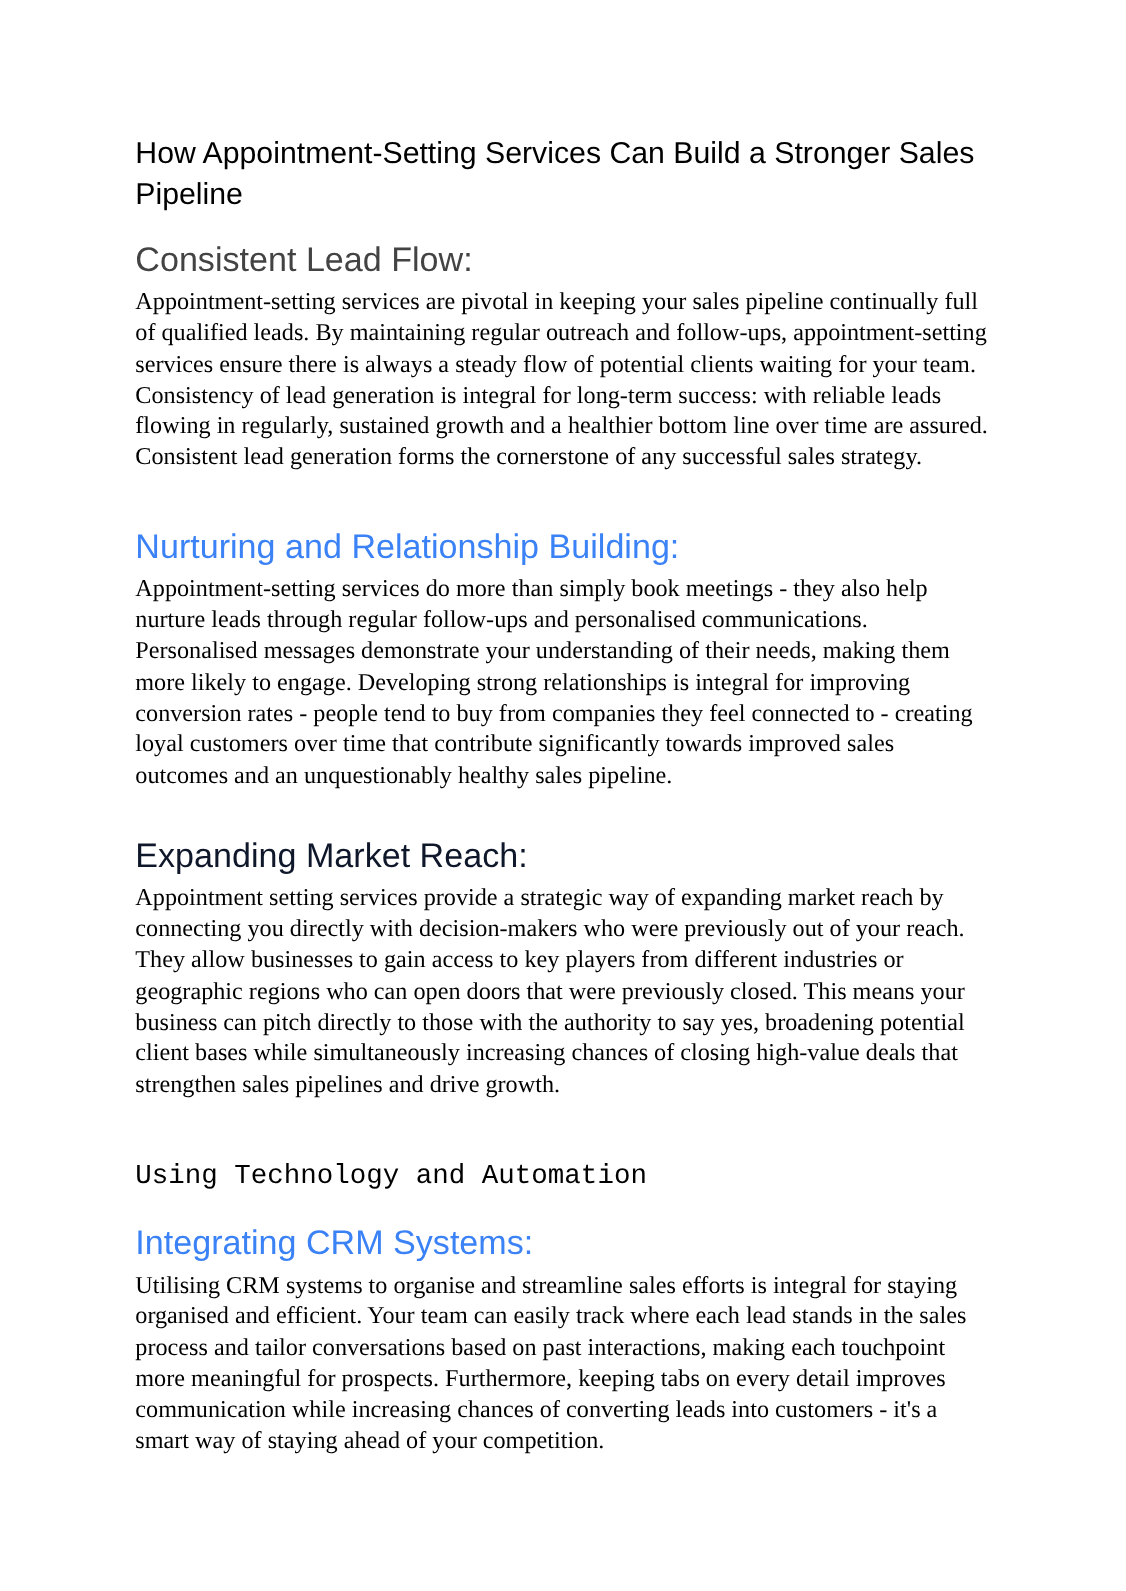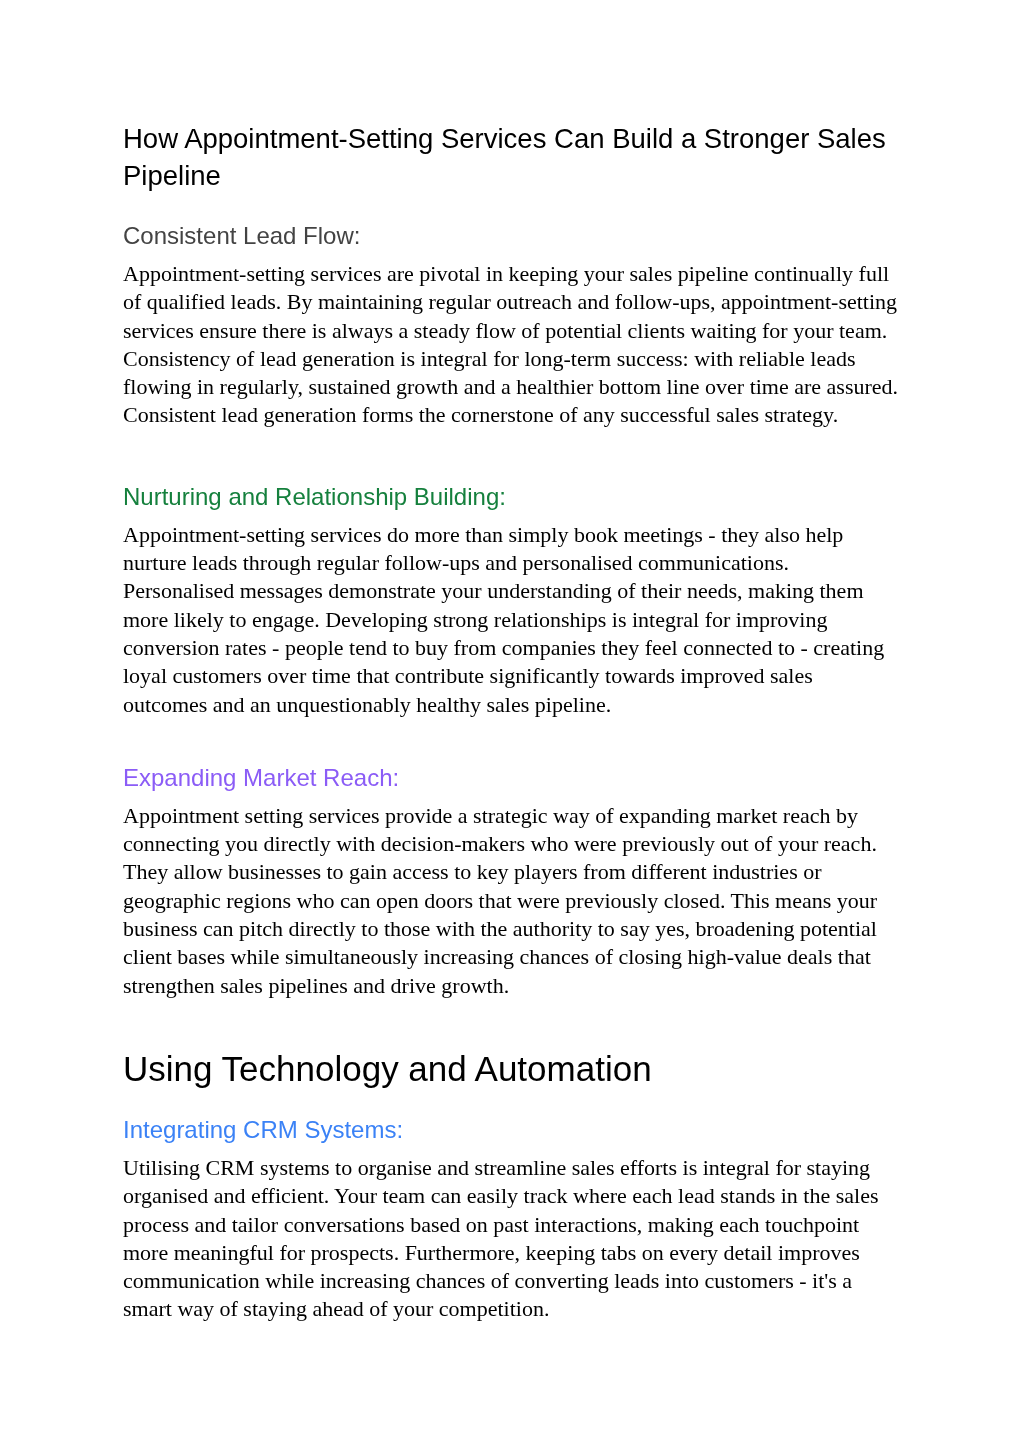--- a/index.html
+++ b/index.html
@@ -21,31 +21,31 @@
   }
   .doc-title {
     font-family: "Liberation Sans", sans-serif;
     font-weight: 400;
     font-size: 27.5px;
     line-height: 37px;
     color: #000000;
     margin: 0;
   }
   .chapter-title {
-    font-family: Liberation Sans, sans-serif;
+    font-family: Liberation Mono, monospace;
     font-weight: 400;
-    font-size: 35px;
+    font-size: 25px;
     line-height: 37px;
     color: #000000;
     margin: 50px 0 0 0;
   }
   .section-heading {
     font-family: "Liberation Sans", sans-serif;
     font-weight: 400;
-    font-size: 24px;
+    font-size: 31px;
     line-height: 28px;
     color: #434343;
     margin: 0;
   }
   .para {
     font-family: "Liberation Serif", serif;
     font-weight: 400;
     font-size: 22px;
     line-height: 28.3px;
     color: #000000;
@@ -59,24 +59,24 @@
 </head>
 <body style="background: rgb(255, 255, 255);">
 
 <div class="page">
 
   <h1 class="doc-title" style="color: rgb(0, 0, 0);">How Appointment-Setting Services Can Build a Stronger Sales Pipeline</h1>
 
   <h2 class="section-heading mt-28" style="color: rgb(67, 67, 67);">Consistent Lead Flow:</h2>
   <p class="para" style="color: rgb(0, 0, 0);">Appointment-setting services are pivotal in keeping your sales pipeline continually full of qualified leads. By maintaining regular outreach and follow-ups, appointment-setting services ensure there is always a steady flow of potential clients waiting for your team. Consistency of lead generation is integral for long-term success: with reliable leads flowing in regularly, sustained growth and a healthier bottom line over time are assured. Consistent lead generation forms the cornerstone of any successful sales strategy.</p>
 
-  <h2 class="section-heading mt-53" style="color: #15803d;">Nurturing and Relationship Building:</h2>
+  <h2 class="section-heading mt-53" style="color: #3b82f6;">Nurturing and Relationship Building:</h2>
   <p class="para" style="color: rgb(0, 0, 0);">Appointment-setting services do more than simply book meetings - they also help nurture leads through regular follow-ups and personalised communications. Personalised messages demonstrate your understanding of their needs, making them more likely to engage. Developing strong relationships is integral for improving conversion rates - people tend to buy from companies they feel connected to - creating loyal customers over time that contribute significantly towards improved sales outcomes and an unquestionably healthy sales pipeline.</p>
 
-  <h2 class="section-heading mt-45" style="color: #8b5cf6;">Expanding Market Reach:</h2>
+  <h2 class="section-heading mt-45" style="color: #0f172a;">Expanding Market Reach:</h2>
   <p class="para" style="color: rgb(0, 0, 0);">Appointment setting services provide a strategic way of expanding market reach by connecting you directly with decision-makers who were previously out of your reach. They allow businesses to gain access to key players from different industries or geographic regions who can open doors that were previously closed. This means your business can pitch directly to those with the authority to say yes, broadening potential client bases while simultaneously increasing chances of closing high-value deals that strengthen sales pipelines and drive growth.</p>
 
   <h1 class="chapter-title" style="color: rgb(0, 0, 0);">Using Technology and Automation</h1>
 
   <h2 class="section-heading mt-29" style="color: #3b82f6;">Integrating CRM Systems:</h2>
   <p class="para" style="color: rgb(0, 0, 0);">Utilising CRM systems to organise and streamline sales efforts is integral for staying organised and efficient. Your team can easily track where each lead stands in the sales process and tailor conversations based on past interactions, making each touchpoint more meaningful for prospects. Furthermore, keeping tabs on every detail improves communication while increasing chances of converting leads into customers - it's a smart way of staying ahead of your competition.</p>
 
 </div>
 
 </body></html>

